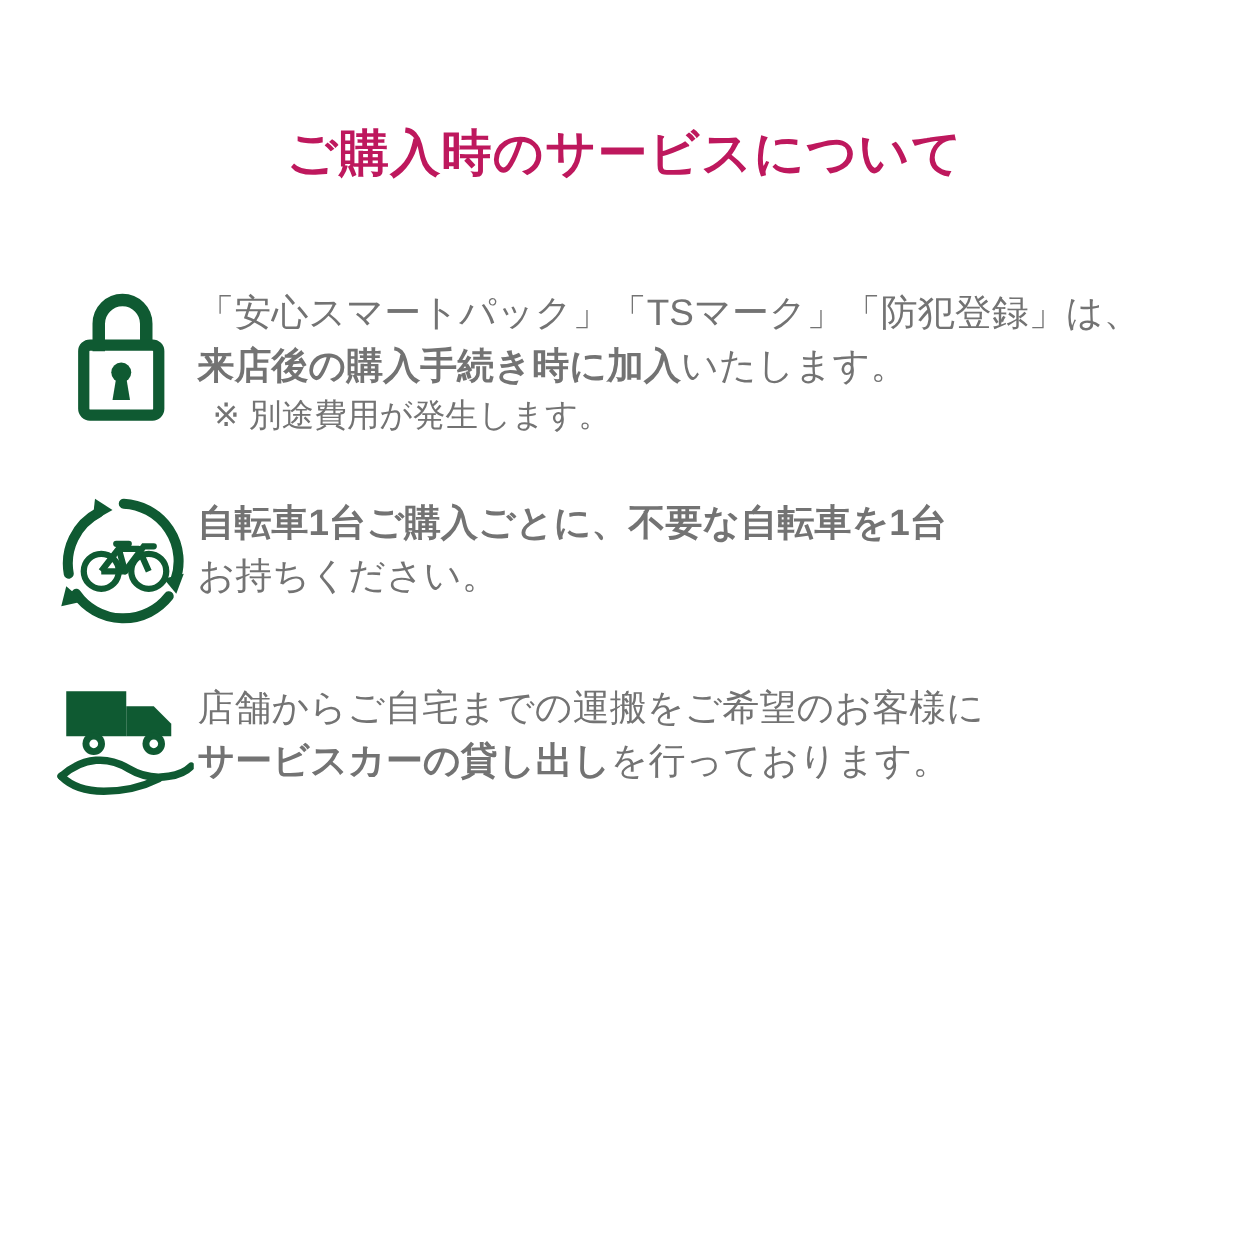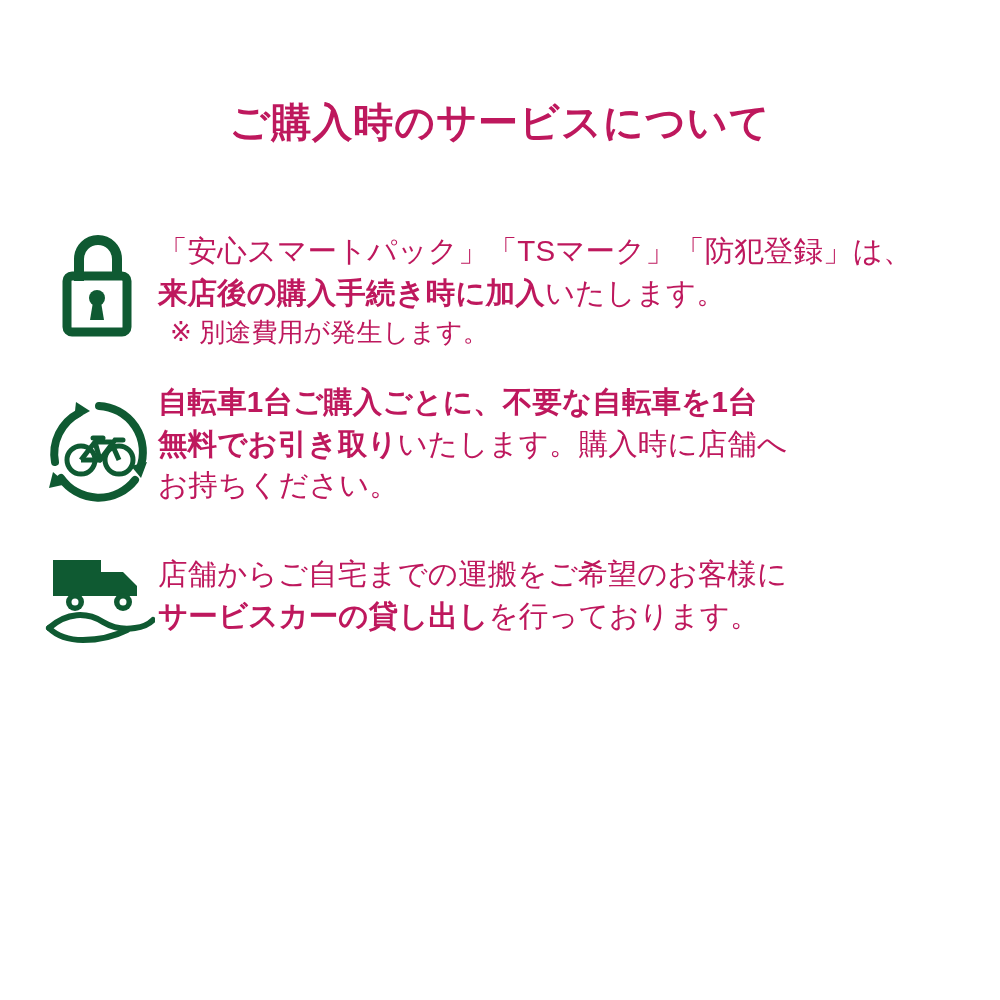--- a/index.html
+++ b/index.html
@@ -57,21 +57,21 @@
     padding-top: 6px;
     box-sizing: border-box;
   }
   .item-body {
     flex: 1 1 auto;
     padding-top: 2px;
   }
   .line {
     font-size: 29.5px;
     line-height: 1.42;
-    color: #be185d;
+    color: #737373;
     letter-spacing: 0.1px;
     white-space: nowrap;
   }
   .line.bold {
     font-weight: bold;
   }
   .line.small {
     font-size: 26px;
     margin-left: 12px;
   }
@@ -129,21 +129,20 @@
           <circle cx="38" cy="64" r="14" fill="none" stroke="#0f5a32" stroke-width="5"></circle>
           <circle cx="76" cy="64" r="14" fill="none" stroke="#0f5a32" stroke-width="5"></circle>
           <path d="M38 64 L52 46 L68 46 L76 64" fill="none" stroke="#0f5a32" stroke-width="5" stroke-linejoin="round"></path>
           <path d="M52 46 L57 64 L38 64" fill="none" stroke="#0f5a32" stroke-width="5" stroke-linejoin="round"></path>
           <path d="M57 64 L72 44 L80 44" fill="none" stroke="#0f5a32" stroke-width="5" stroke-linecap="round"></path>
           <path d="M50 42 L60 42" fill="none" stroke="#0f5a32" stroke-width="5" stroke-linecap="round"></path>
         </svg>
       </div>
       <div class="item-body">
         <div class="line bold">自転車1台ご購入ごとに、不要な自転車を1台</div>
-        <div class="line mixed"><b>無料でお引き取り</b><span>いたします。購入時に店舗へ</span></div>
         <div class="line">お持ちください。</div>
       </div>
     </div>
 
     <div class="item item-truck">
       <div class="item-icon">
         <svg width="112" height="100" viewBox="0 0 112 100" aria-hidden="true">
 
           <rect x="10" y="10" width="48" height="36" fill="#0f5a32"></rect>
 

